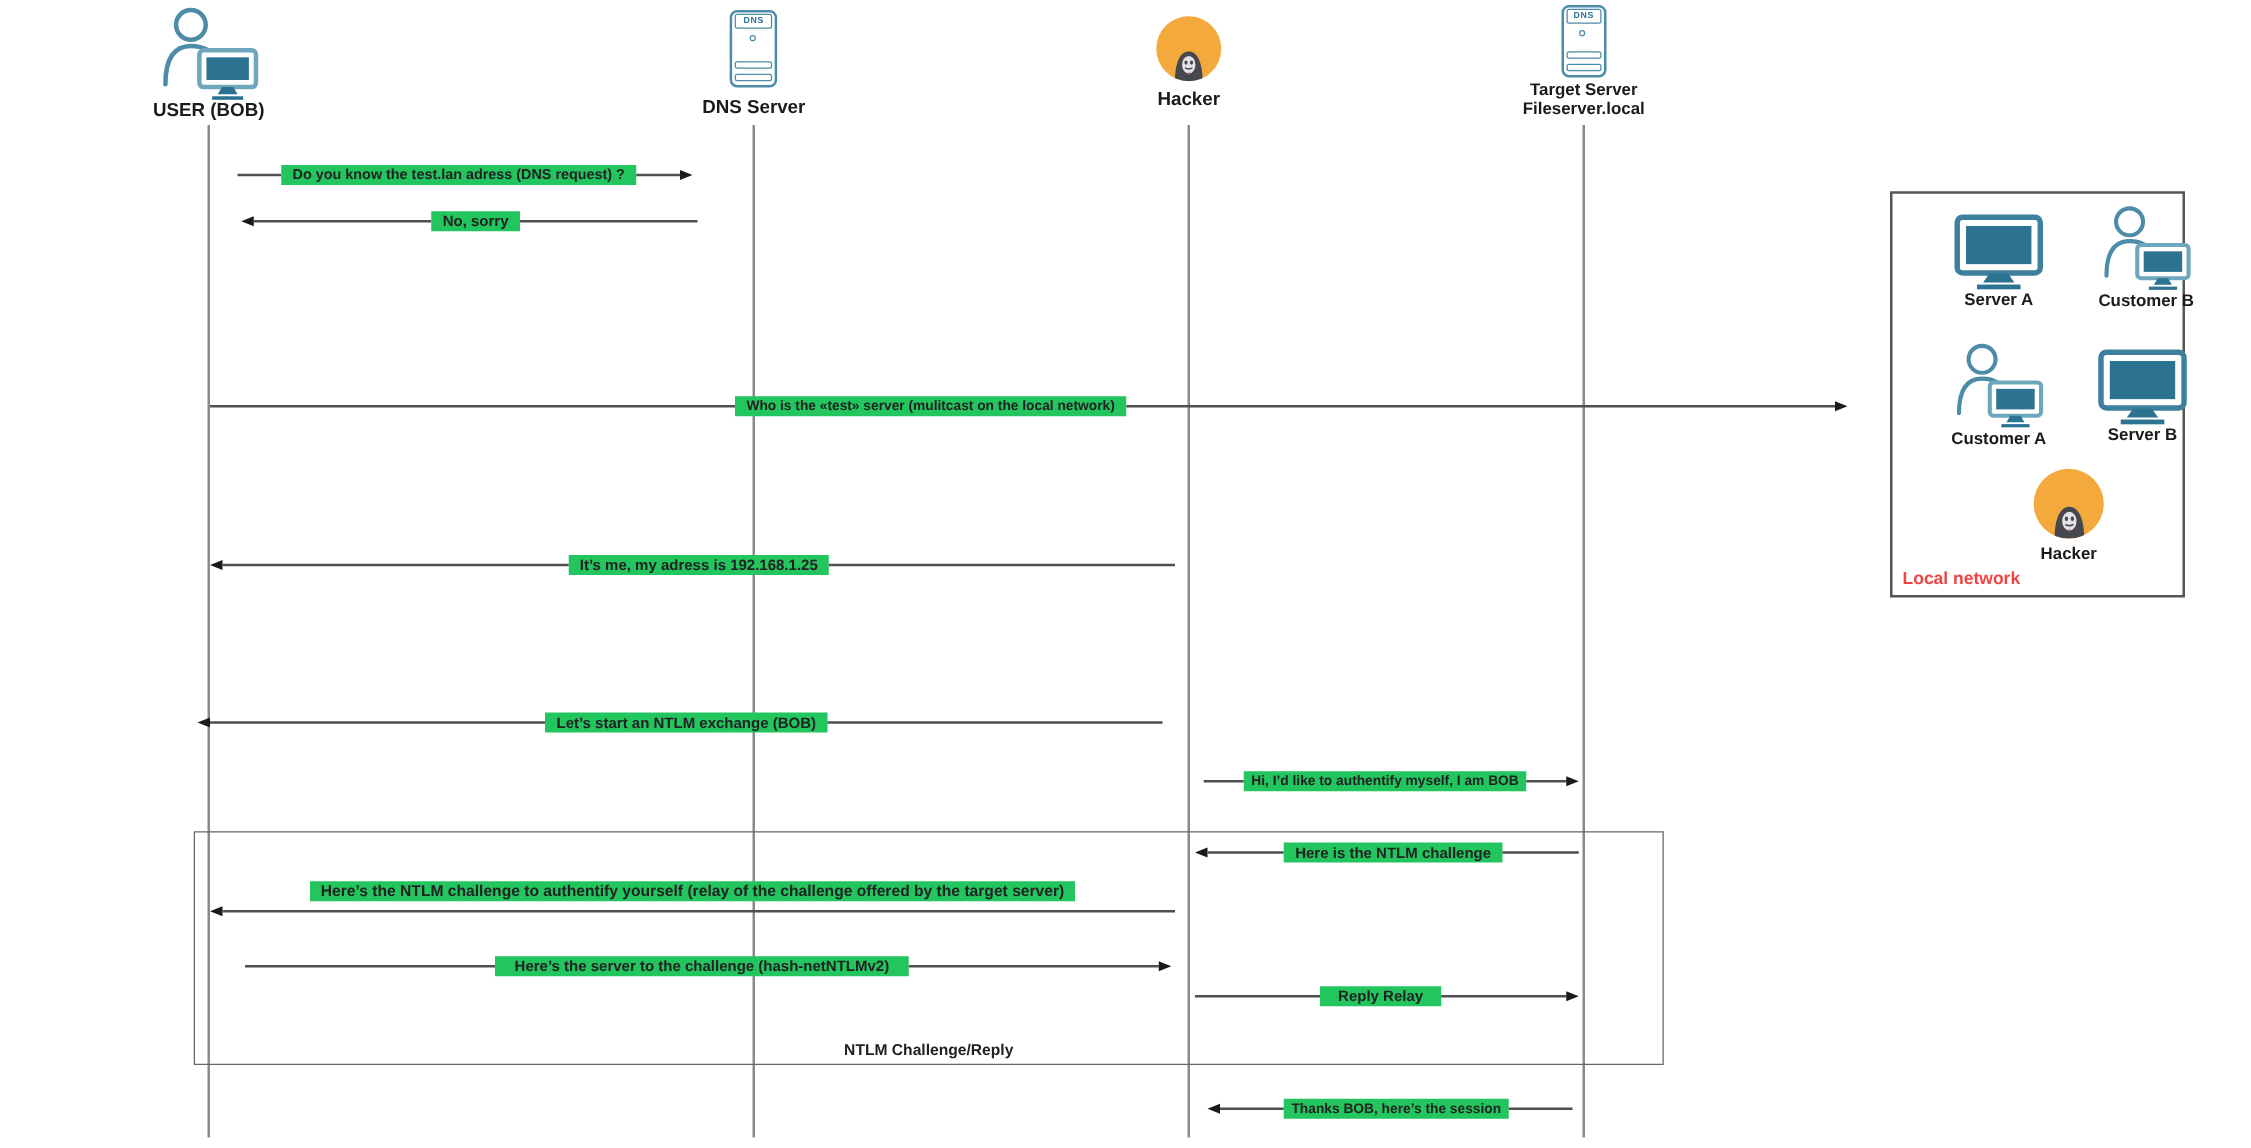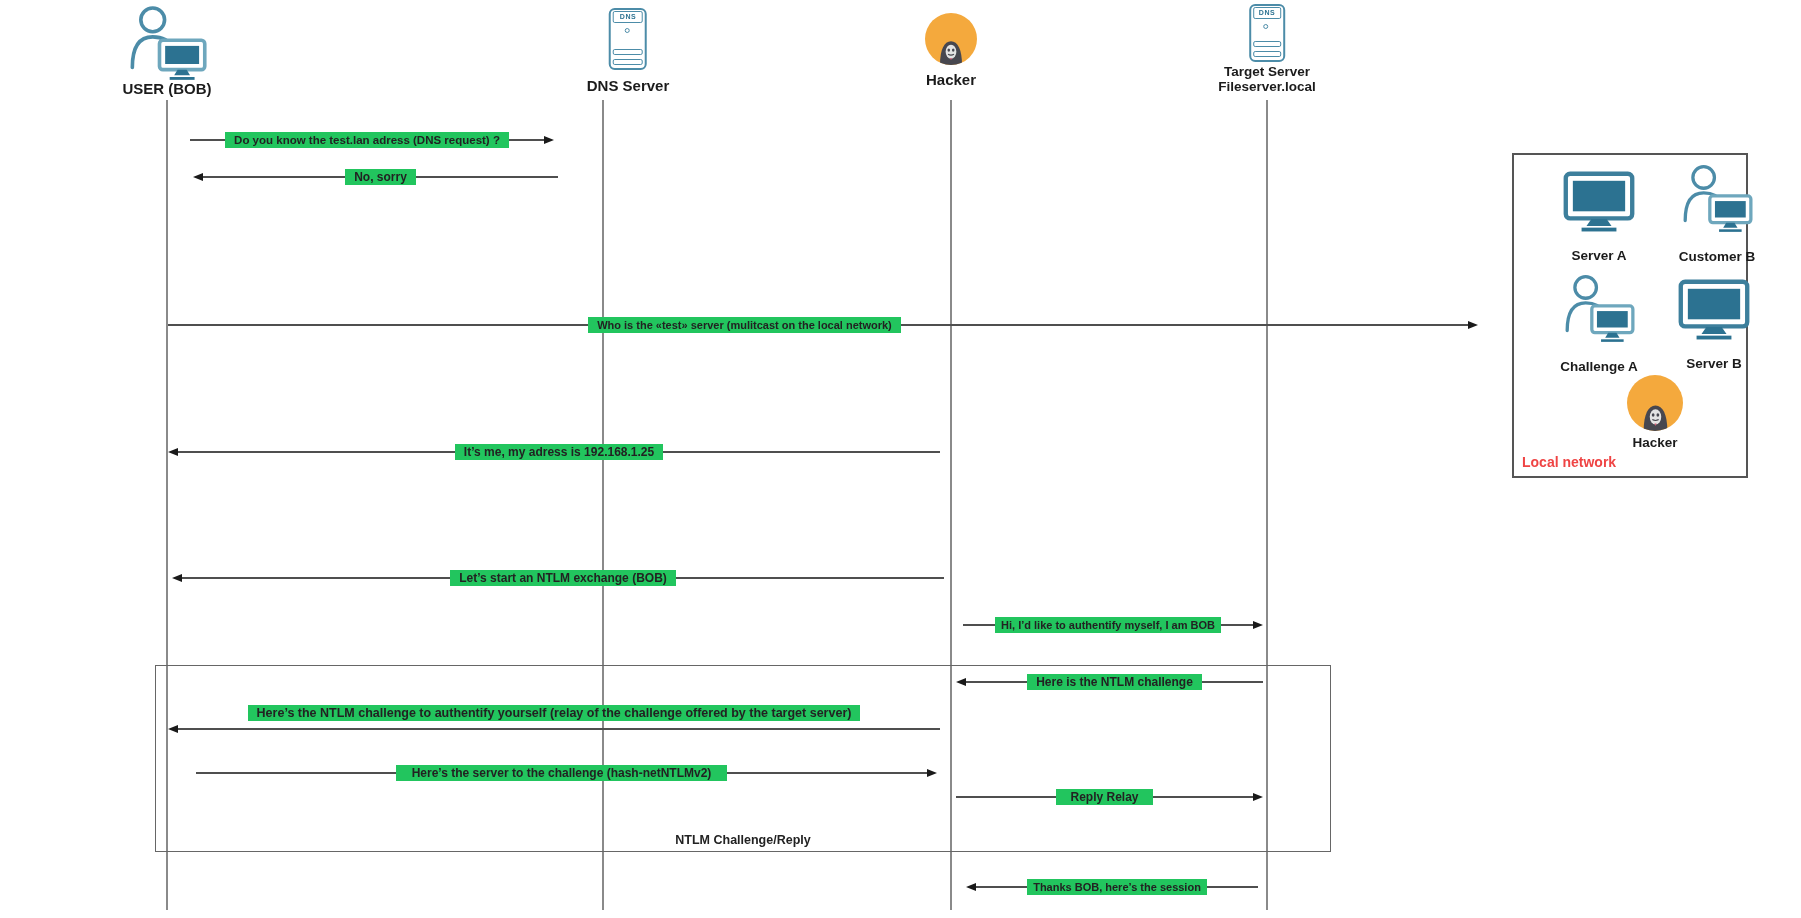--- a/index.html
+++ b/index.html
@@ -36,21 +36,21 @@
   .msg.col .mlabel-row { display:flex; justify-content:center; height:16px; }
   .msg.col .mrow { display:flex; align-items:center; height:16px; }
 
   
   .group-box { position:absolute; border:1.5px solid #666; z-index:2; background:transparent; }
   .group-label { position:absolute; left:0; right:0; bottom:4px; text-align:center; font-size:12.5px; font-weight:bold; color:#222; }
 
   
   .ln-box { position:absolute; border:2px solid #555; background:#fff; z-index:3; }
   .ln-node { position:absolute; transform:translateX(-50%); display:flex; flex-direction:column; align-items:center; }
-  .ln-label { font-size:13.5px; font-weight:bold; color:#1b1b1b; white-space:nowrap; margin-top:16px; }
+  .ln-label { font-size:13.5px; font-weight:bold; color:#1b1b1b; white-space:nowrap; margin-top:0; }
   .ln-title { position:absolute; left:8px; bottom:6px; font-size:14px; font-weight:bold; color:#ef4444; }
 
   svg.icon { display:block; }
 </style>
 </head>
 <body>
 
 <svg width="0" height="0" style="position:absolute" aria-hidden="true">
   <defs>
     <symbol id="sym-person-computer" viewBox="0 0 76 68">
@@ -85,21 +85,21 @@
   <div class="lifeline" style="left:950px;"></div>
   <div class="lifeline" style="left:1266px;"></div>
 
   <div class="actor" style="left:167px; top:4px;">
     <svg class="icon" width="86" height="77">
         <use href="#sym-person-computer"></use>
       </svg>
     <span class="actor-label">USER (BOB)</span>
   </div>
 
-  <div class="actor" style="left:628px; top:8px;">
+  <div class="actor" style="left:603px; top:8px;">
     <div class="server-tower">
       <div class="server-badge">DNS</div>
       <div class="server-dot"></div>
       <div class="server-slot slot1"></div>
       <div class="server-slot slot2"></div>
     </div>
     <span class="actor-label" style="margin-top:8px;">DNS Server</span>
   </div>
 
   <div class="actor" style="left:951px; top:13px;">
@@ -147,21 +147,21 @@
     <span class="ah right"></span>
   </div>
 
   <div class="msg" style="left:168px; top:444px; width:772px;justify-content:space-between;">
     <span class="ah left"></span>
     <span class="mline"></span>
     <span class="mlabel">It’s me, my adress is 192.168.1.25</span>
     <span class="mline"></span>
   </div>
 
-  <div class="msg" style="left:172px; top:570px; width:772px;">
+  <div class="msg" style="left:158px; top:570px; width:772px;">
     <span class="ah left"></span>
     <span class="mline"></span>
     <span class="mlabel">Let’s start an NTLM exchange (BOB)</span>
     <span class="mline"></span>
   </div>
 
   <div class="msg small" style="left:963px; top:617px; width:300px;">
     <span class="mline"></span>
     <span class="mlabel" style="padding:0 6px;">Hi, I’d like to authentify myself, I am BOB</span>
     <span class="mline"></span>
@@ -219,21 +219,21 @@
       <svg class="icon" width="78" height="70">
           <use href="#sym-person-computer"></use>
         </svg>
       <span class="ln-label">Customer B</span>
     </div>
 
     <div class="ln-node" style="left:85px; top:118px;">
       <svg class="icon" width="78" height="70">
           <use href="#sym-person-computer"></use>
         </svg>
-      <span class="ln-label">Challenge A</span>
+      <span class="ln-label">Customer A</span>
     </div>
 
     <div class="ln-node" style="left:200px; top:124px;">
       <svg class="icon" width="72" height="61">
           <use href="#sym-monitor"></use>
         </svg>
       <span class="ln-label">Server B</span>
     </div>
 
     <div class="ln-node" style="left:141px; top:220px;">

